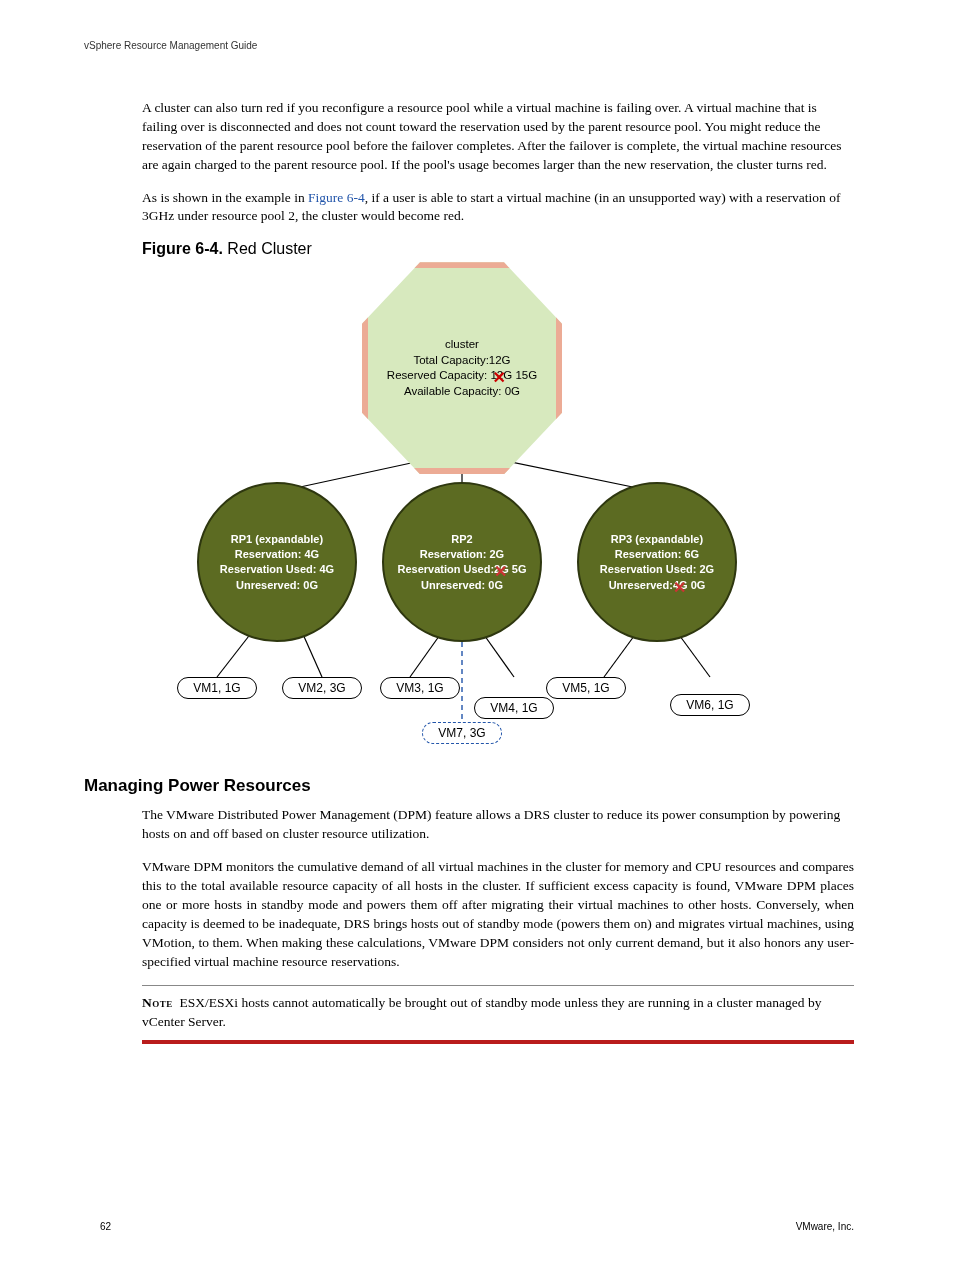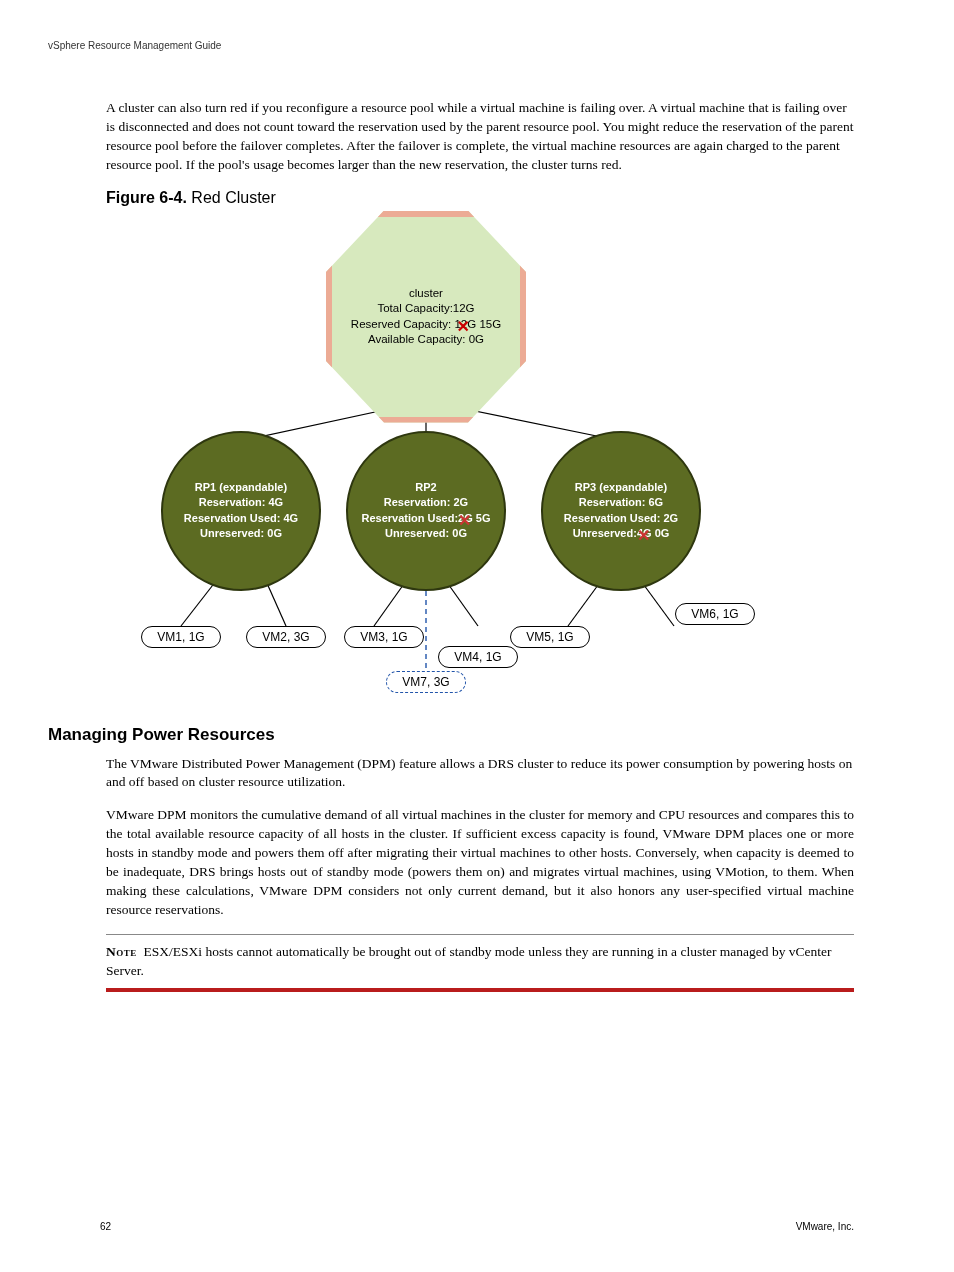--- a/index.html
+++ b/index.html
@@ -8,21 +8,21 @@
     font-family: "Palatino Linotype", "Book Antiqua", Palatino, serif;
     color: #000;
     background: #fff;
     width: 954px;
   }
   .page {
     position: relative;
     width: 954px;
     height: 1272px;
     box-sizing: border-box;
-    padding: 40px 100px 40px 48px;
+    padding: 40px 100px 40px 84px;
   }
   .running-head {
     font-family: Helvetica, Arial, sans-serif;
     font-size: 10px;
     color: #333;
     margin-bottom: 48px;
   }
   .para {
     font-size: 13.5px;
     line-height: 1.4;
@@ -152,20 +152,23 @@
 </style>
 </head>
 <body>
 
 <div class="page">
 
   <div class="running-head">vSphere Resource Management Guide</div>
 
   <p class="para">A cluster can also turn red if you reconfigure a resource pool while a virtual machine is failing over. A virtual machine that is failing over is disconnected and does not count toward the reservation used by the parent resource pool. You might reduce the reservation of the parent resource pool before the failover completes. After the failover is complete, the virtual machine resources are again charged to the parent resource pool. If the pool's usage becomes larger than the new reservation, the cluster turns red.</p>
 
+  <p class="para">
+    <span>As is shown in the example in </span><span class="link">Figure 6-4</span><span>, if a user is able to start a virtual machine (in an unsupported way) with a reservation of 3GHz under resource pool 2, the cluster would become red.</span>
+  </p>
 
   <div class="fig-caption">
     <span class="caplabel">Figure 6-4.</span>
     <span>Red Cluster</span>
   </div>
 
   <div class="diagram">
     <svg class="conn">
       <line x1="320" y1="190" x2="135" y2="230" stroke="#000" stroke-width="1.2"></line>
       <line x1="320" y1="200" x2="320" y2="220" stroke="#000" stroke-width="1.2"></line>
@@ -224,21 +227,21 @@
         <span>Unreserved:</span><span style="position:relative;"><span>4G</span><span class="redx" style="left:0px; top:-2px; color:#cc3333;">✕</span></span>
         <span>0G</span>
       </div>
     </div>
 
     <div class="vm" style="left:35px;  top:415px;">VM1, 1G</div>
     <div class="vm" style="left:140px; top:415px;">VM2, 3G</div>
     <div class="vm" style="left:238px; top:415px;">VM3, 1G</div>
     <div class="vm" style="left:332px; top:435px;">VM4, 1G</div>
     <div class="vm" style="left:404px; top:415px;border-radius:11px;">VM5, 1G</div>
-    <div class="vm" style="left:528px; top:392px;margin-left:41px;">VM6, 1G</div>
+    <div class="vm" style="left:528px; top:432px;">VM6, 1G</div>
     <div class="vm dashed" style="left:280px; top:460px;">VM7, 3G</div>
   </div>
 
   <div class="h1">Managing Power Resources</div>
 
   <p class="para">The VMware Distributed Power Management (DPM) feature allows a DRS cluster to reduce its power consumption by powering hosts on and off based on cluster resource utilization.</p>
   <p class="para" style="text-align:justify;">VMware DPM monitors the cumulative demand of all virtual machines in the cluster for memory and CPU resources and compares this to the total available resource capacity of all hosts in the cluster. If sufficient excess capacity is found, VMware DPM places one or more hosts in standby mode and powers them off after migrating their virtual machines to other hosts. Conversely, when capacity is deemed to be inadequate, DRS brings hosts out of standby mode (powers them on) and migrates virtual machines, using VMotion, to them. When making these calculations, VMware DPM considers not only current demand, but it also honors any user-specified virtual machine resource reservations.</p>
 
   <div class="note-block">
     <span class="note-label">Note</span>&nbsp;&nbsp;<span>ESX/ESXi hosts cannot automatically be brought out of standby mode unless they are running in a cluster managed by vCenter Server.</span>

